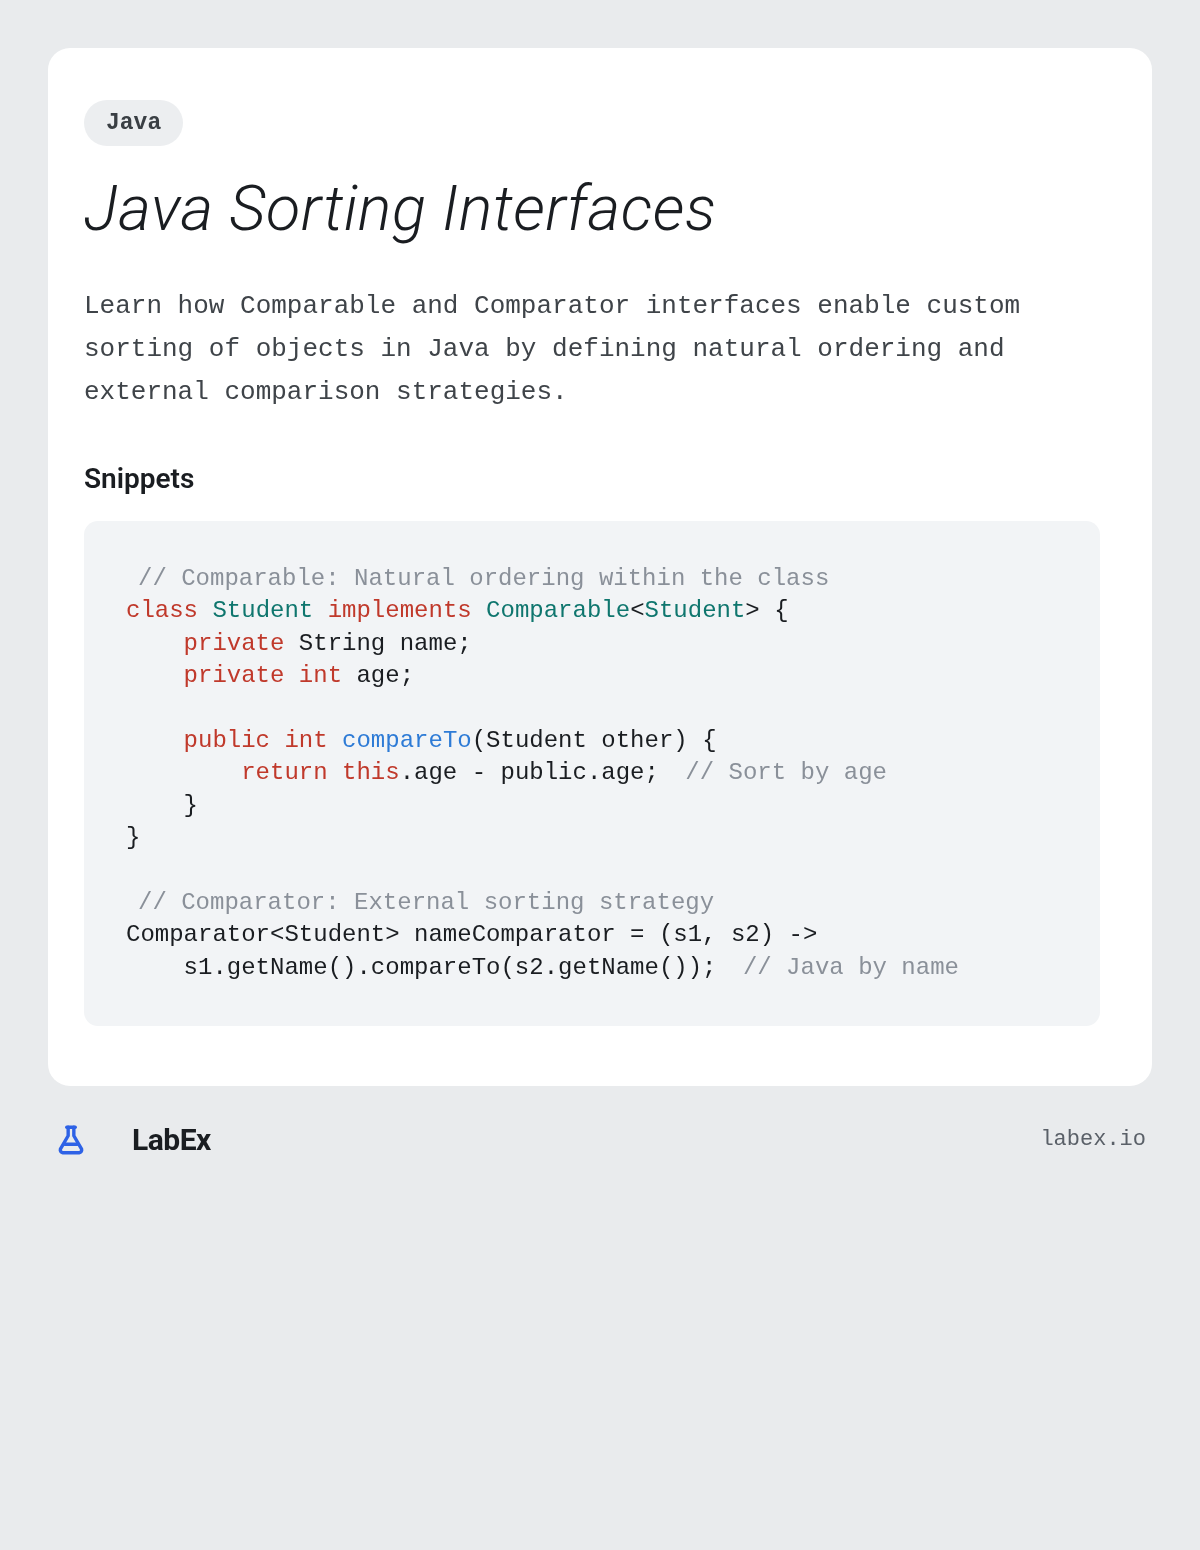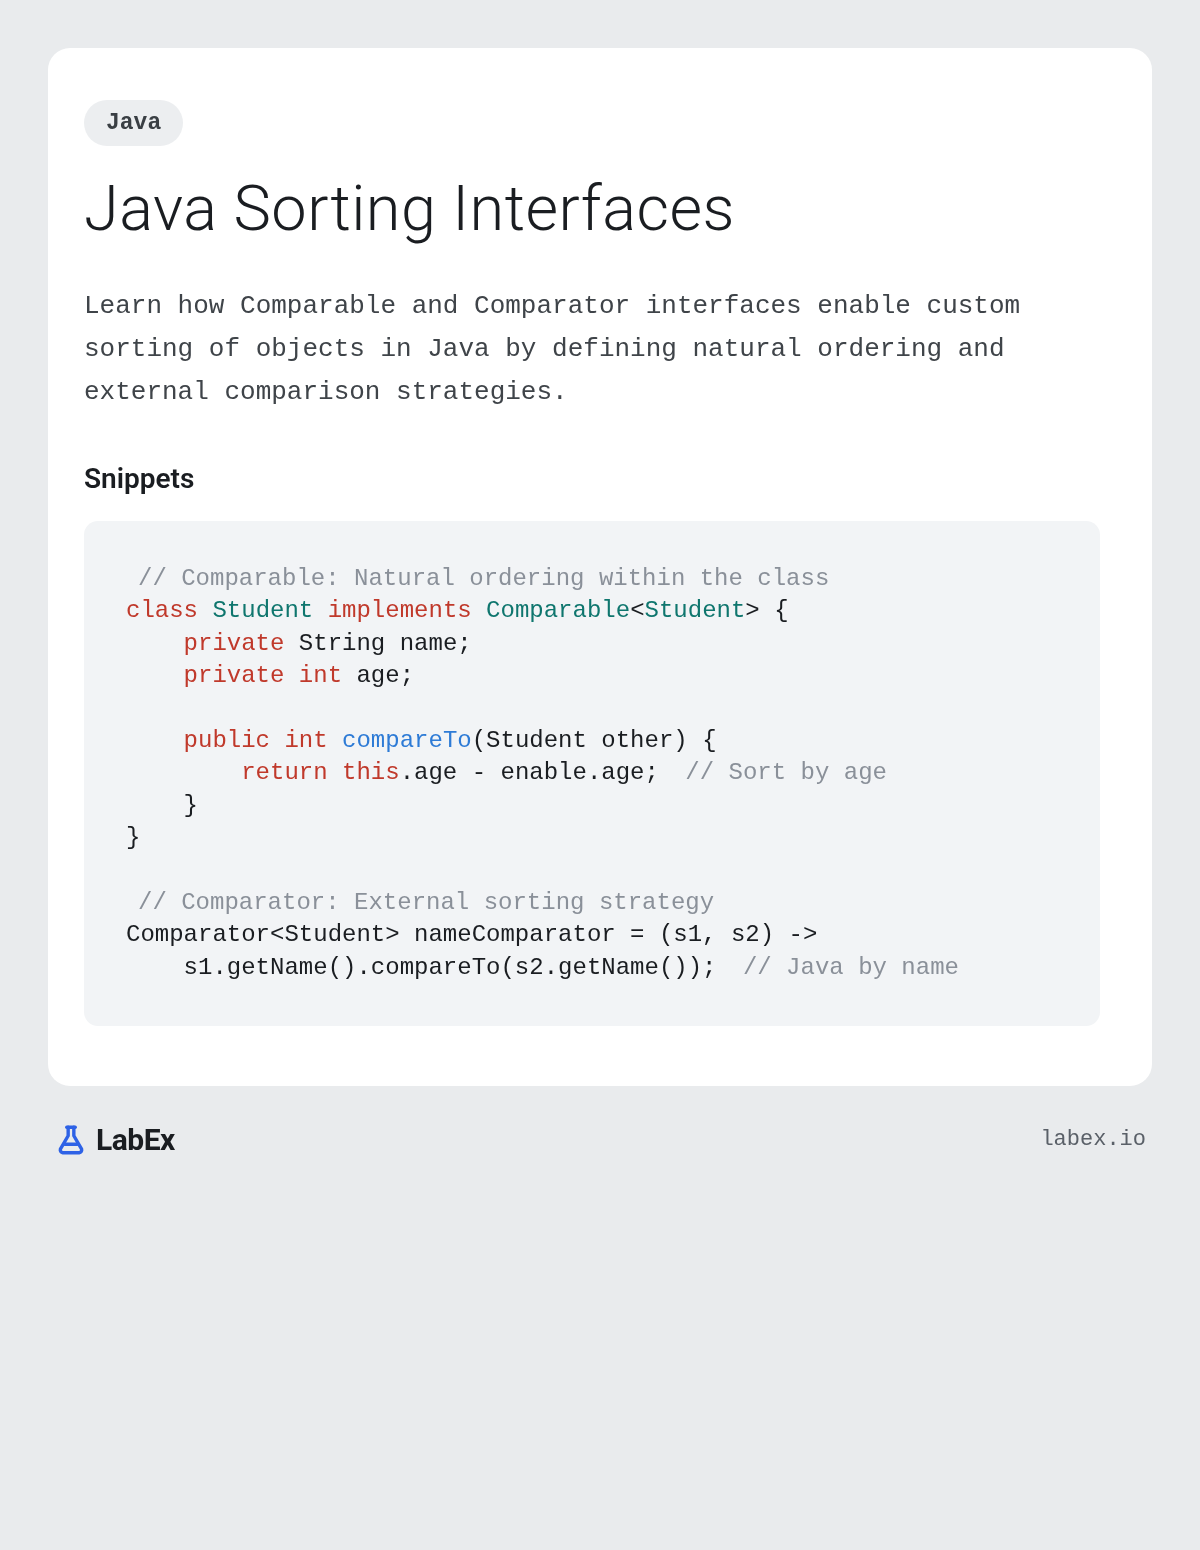--- a/index.html
+++ b/index.html
@@ -26,20 +26,21 @@
     border-radius: 999px;
     margin-bottom: 28px;
   }
   .title {
     font-size: 63px;
     font-weight: 300;
     letter-spacing: 0.5px;
     color: #1a1d21;
     margin-bottom: 42px;
     line-height: 1.1;
+    font-style: italic;
   }
   .desc {
     font-family: "SFMono-Regular", Consolas, "Liberation Mono", Menlo, monospace;
     font-size: 26px;
     line-height: 1.65;
     color: #3f4449;
     margin-bottom: 48px;
   }
   .section-h {
     font-size: 28px;
@@ -72,20 +73,21 @@
   .logo {
     display: flex;
     align-items: center;
     gap: 8px;
   }
   .logo-text {
     font-size: 30px;
     font-weight: 700;
     color: #1a1d21;
     letter-spacing: -0.5px;
+    margin-left: 36px;
   }
   .site {
     font-family: "SFMono-Regular", Consolas, "Liberation Mono", Menlo, monospace;
     font-size: 22px;
     color: #5a6068;
   }
 </style>
 </head>
 <body>
 
@@ -98,21 +100,21 @@
   <p class="desc">Learn how Comparable and Comparator interfaces enable custom sorting of objects in Java by defining natural ordering and external comparison strategies.</p>
 
   <h2 class="section-h">Snippets</h2>
 
   <pre class="code-block"><span class="cm">// Comparable: Natural ordering within the class</span>
 <span class="kw">class</span> <span class="ty">Student</span> <span class="kw">implements</span> <span class="ty">Comparable</span>&lt;<span class="ty">Student</span><span>&gt; {</span>
     <span class="kw">private</span> <span>String</span><span> name;</span>
     <span class="kw">private</span> <span class="kw">int</span><span> age;</span>
 
     <span class="kw">public</span> <span class="kw">int</span> <span class="fn">compareTo</span><span>(Student other) {</span>
-        <span class="kw">return</span> <span class="kw">this</span><span>.age - enable.age; </span><span class="cm">// Sort by age</span>
+        <span class="kw">return</span> <span class="kw">this</span><span>.age - public.age; </span><span class="cm">// Sort by age</span>
 <span>    }</span>
 <span>}</span>
 
 <span class="cm">// Comparator: External sorting strategy</span>
 <span>Comparator&lt;Student&gt; nameComparator = (s1, s2) -&gt;</span>
 <span>    s1.getName().compareTo(s2.getName()); </span><span class="cm">// Java by name</span></pre>
 
 </div>
 
 <div class="footer">

